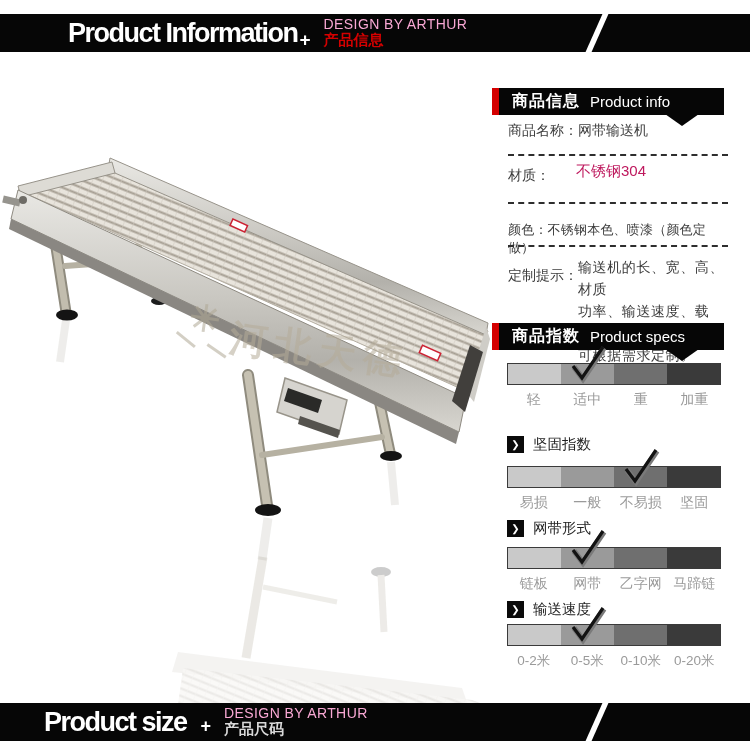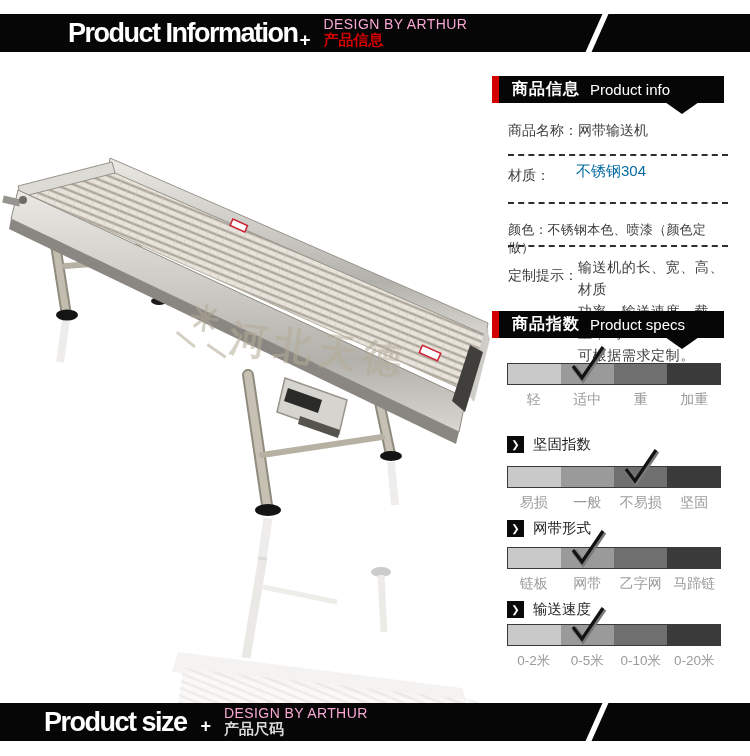--- a/index.html
+++ b/index.html
@@ -15,37 +15,37 @@
   .bar-plus-top{font-size:19px;font-weight:bold;margin:14px 0 0 2px;}
   .bar-plus-bottom{font-size:18px;font-weight:bold;margin:8px 0 0 14px;}
   .bar-sub{margin-left:13px;line-height:1.12;}
   .bar-design{font-size:14px;letter-spacing:.4px;color:#f9a8d4;}
   .bar-cn{font-size:15px;font-weight:bold;}
   .bar.top .bar-cn{color:var(--red);}
   .bar.bottom .bar-cn{color:#d8d8d8;}
   .slash{position:absolute;left:594px;top:0;width:6px;height:100%;background:#fff;transform:skewX(-24deg);}
 
   
-  .phead{position:absolute;left:492px;width:232px;height:27px;display:flex;}
+  .phead{position:absolute;left:492px;width:232px;height:27px;display:flex;margin-top:12px;}
   .phead .strip{width:7px;background:var(--red);}
   .phead .pblack{flex:1;background:var(--bar);color:#fff;display:flex;align-items:center;position:relative;}
   .phead .cn{font-size:16px;font-weight:bold;margin-left:13px;letter-spacing:1px;}
   .phead .en{font-size:15px;margin-left:10px;}
   .phead .tri{position:absolute;left:166px;bottom:-11px;width:0;height:0;
               border-left:17px solid transparent;border-right:17px solid transparent;
               border-top:12px solid var(--bar);}
   #info-head{top:76px;} #specs-head{top:311px;}
 
   
   .row{position:absolute;left:508px;width:224px;color:#3d3d3d;font-size:14px;}
   #row-name{top:122px;}
   .dash{position:absolute;left:508px;width:220px;border-top:2px dashed #2e2e2e;}
   #dash1{top:154px;} #dash2{top:202px;} #dash3{top:245px;}
   #row-material{top:167px;display:flex;align-items:flex-start;}
-  #row-material .val{margin-left:26px;font-size:15px;position:relative;top:-5px;color:#0369a1;}
+  #row-material .val{margin-left:26px;font-size:15px;position:relative;top:-5px;color:#be185d;}
   #row-color{top:221px;font-size:13px;letter-spacing:.2px;}
   #row-custom{top:256px;display:flex;}
   #row-custom .lbl{white-space:nowrap;margin-top:11px;}
   #row-custom .val{line-height:22px;letter-spacing:.6px;color:#3d3d3d;}
   #row-custom .val span{display:block;}
 
   
   .spec{position:absolute;left:507px;width:214px;}
   #spec-0{top:345px;} #spec-1{top:435px;} #spec-2{top:519px;} #spec-3{top:600px;}
   .spec-title{display:flex;align-items:center;gap:9px;font-size:14.5px;color:#1e1e1e;}

